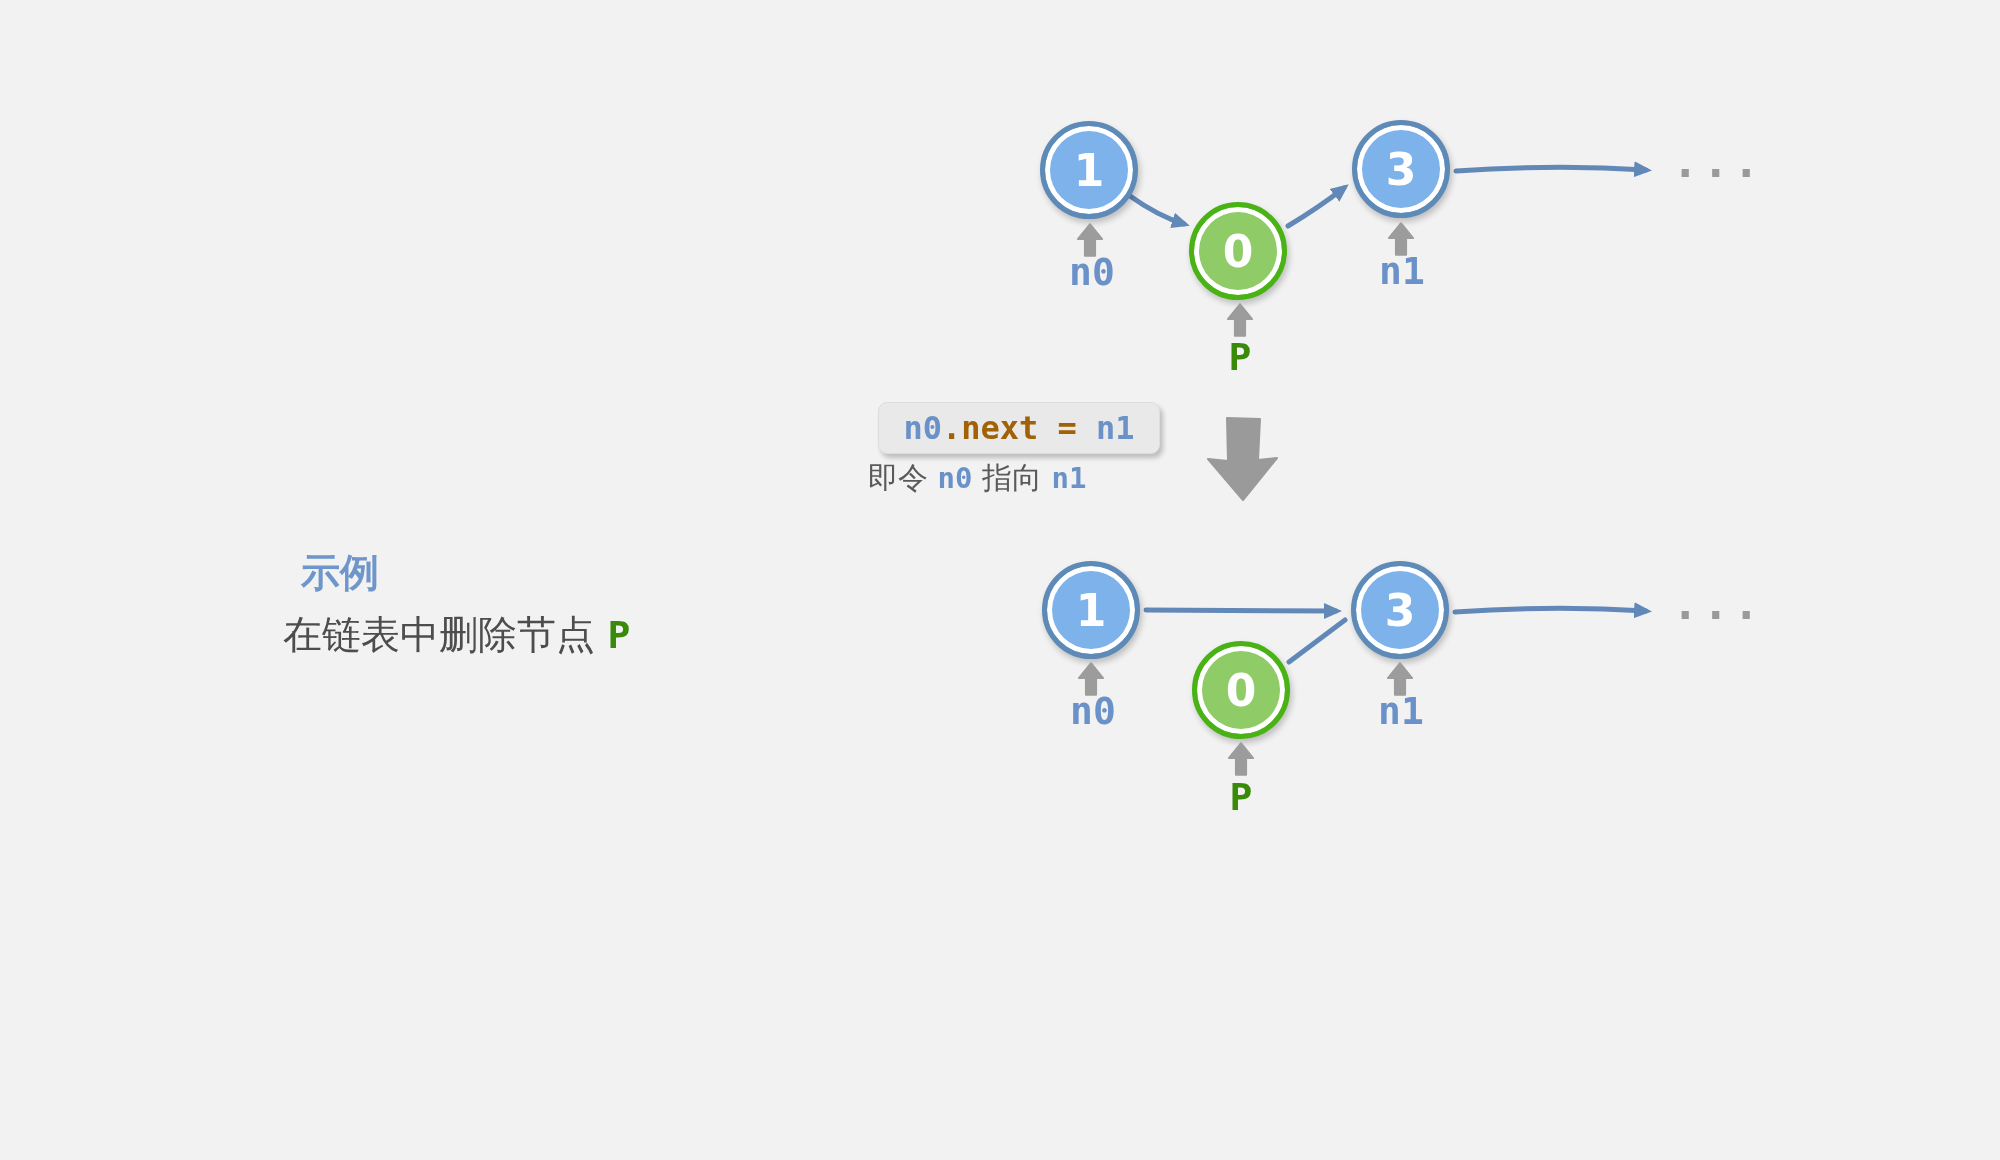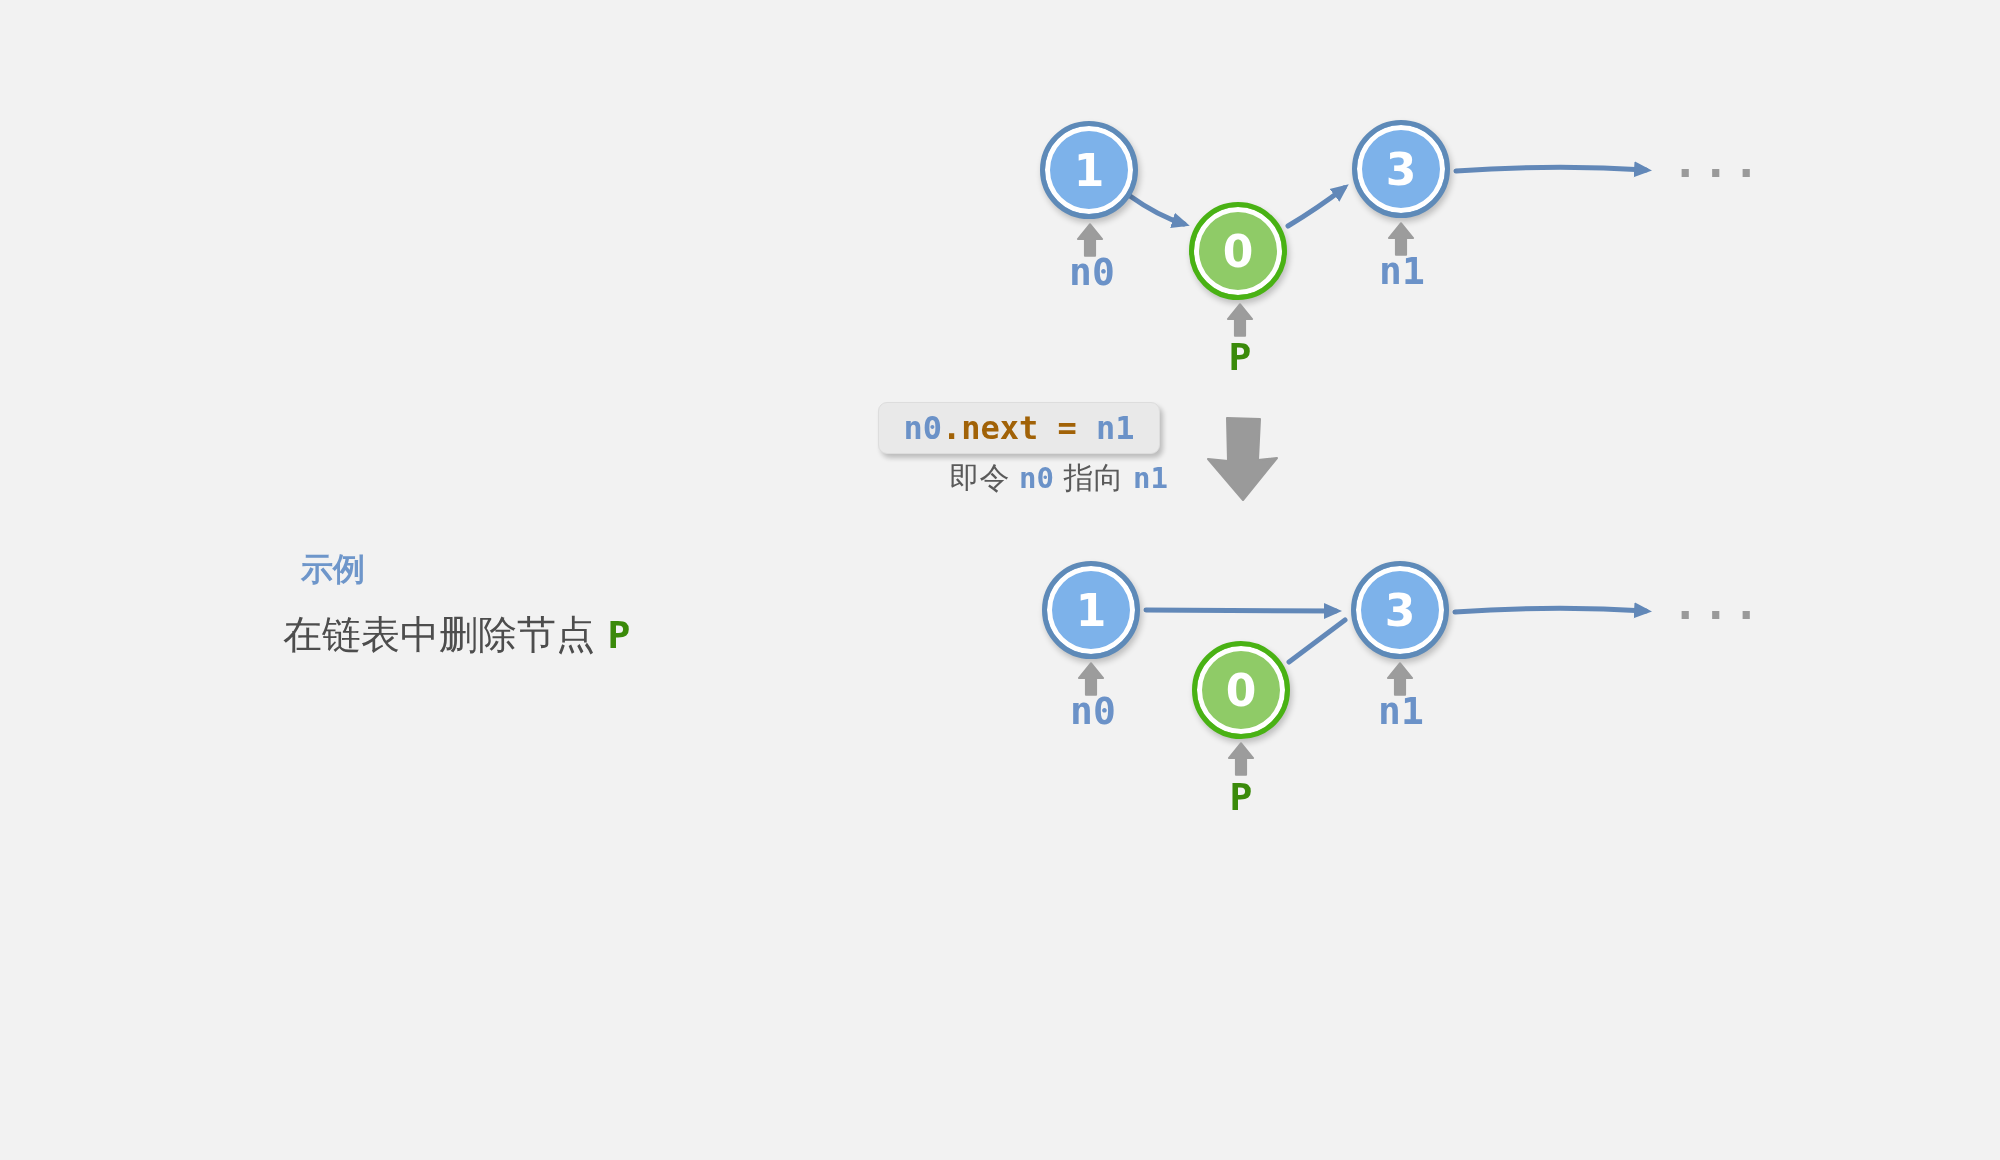--- a/index.html
+++ b/index.html
@@ -65,34 +65,34 @@
     display: flex; align-items: center; justify-content: center;
     font-family: "DejaVu Sans Mono", "Liberation Mono", monospace;
     font-size: 32px; font-weight: bold;
     white-space: pre;
   }
   .code-chip .tok-var { color: #6b92c8; }
   .code-chip .tok-op  { color: #a16207; }
   .code-caption {
     position: absolute;
     left: 868px; top: 461px; width: 300px;
-    text-align: right;
+    text-align: left;
     font-size: 30px; color: #5a5a5a;
     white-space: pre; line-height: 1.1;
   }
   .code-caption .tok-var {
     color: #6b92c8;
     font-family: "DejaVu Sans Mono", "Liberation Mono", monospace;
     font-weight: bold; font-size: 29px;
   }
   
   .example-heading {
     position: absolute;
     left: 301px; top: 552px;
-    font-size: 32px; font-weight: bold;
+    font-size: 39px; font-weight: bold;
     color: #6e96ca; line-height: 1.1;
   }
   .example-subtitle {
     position: absolute;
     left: 283px; top: 612px;
     font-size: 39px; color: #4d4d4d;
     white-space: pre; line-height: 1.2; text-align: right;
   }
   .example-subtitle .tok-p {
     color: #3a8a0a;

